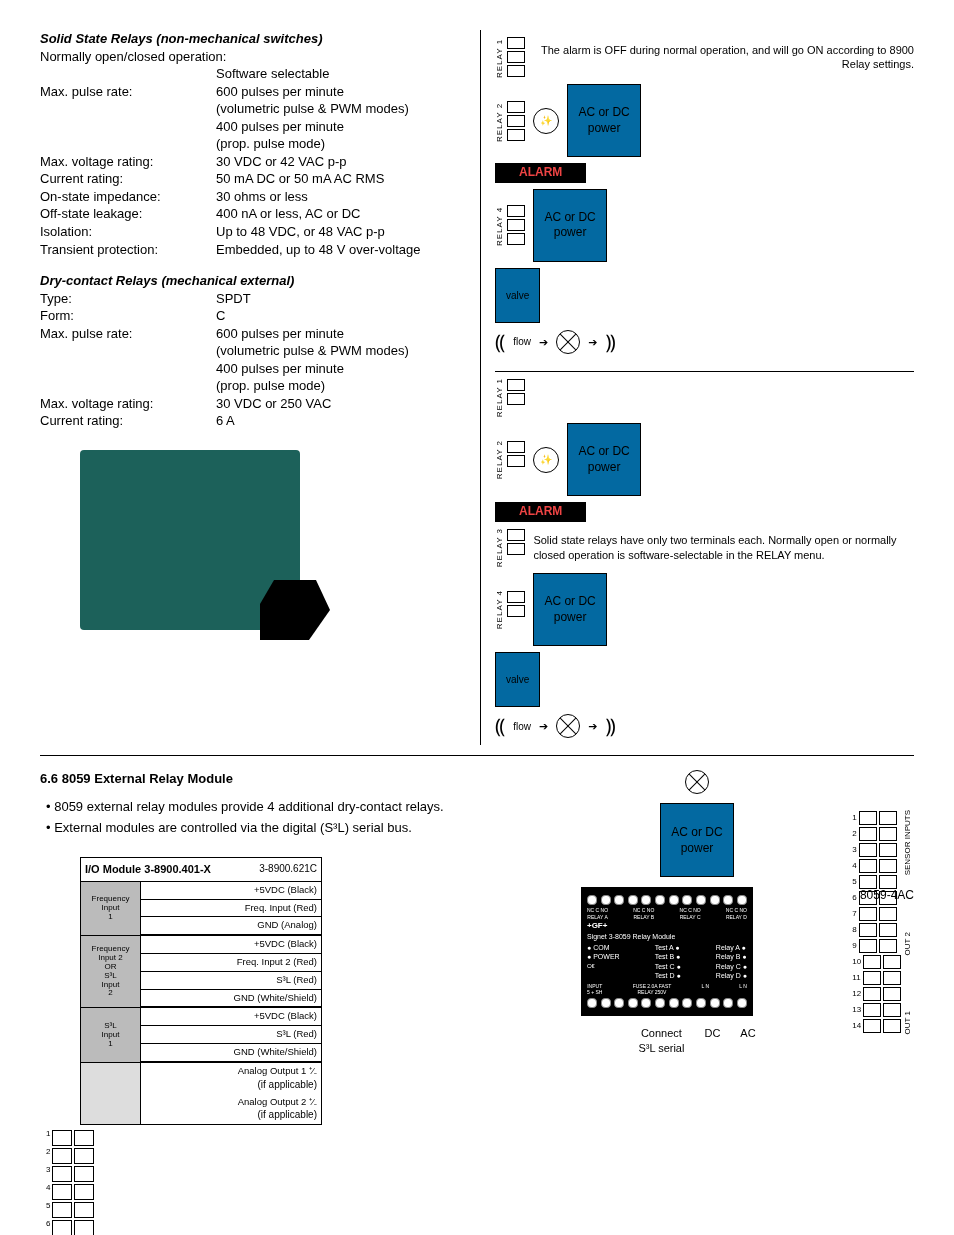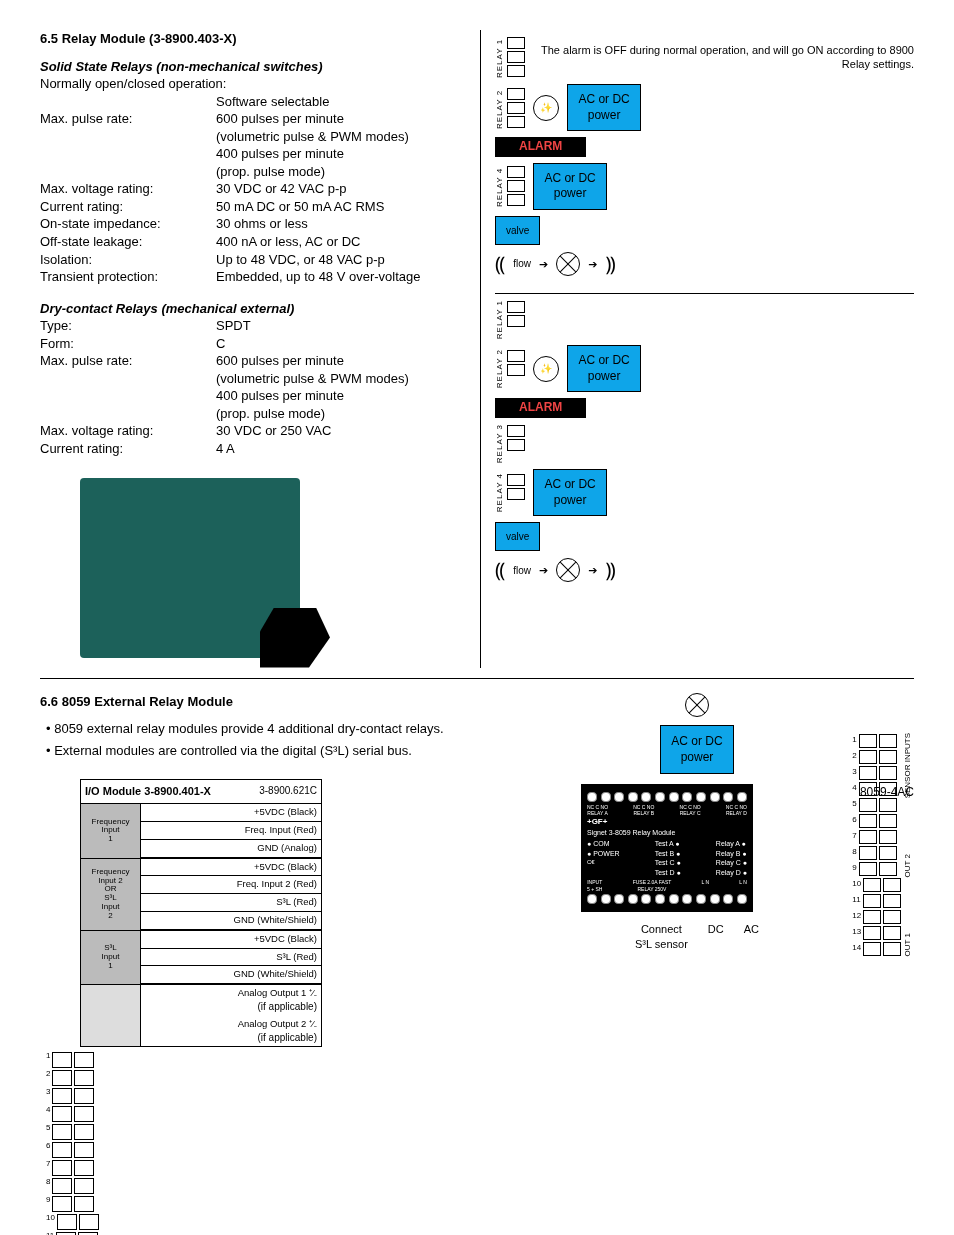--- a/index.html
+++ b/index.html
@@ -59,25 +59,25 @@
     content:"";
     position:absolute;
     right:-30px;
     bottom:-10px;
     width:70px;height:60px;
     background:#000;
     clip-path: polygon(20% 0, 80% 0, 100% 50%, 70% 100%, 0 100%, 0 40%);
   }
   .box {
     border:1px solid #000;
-    padding: 7px 10px;
+    padding: 20px 10px;
     text-align:center;
     display:inline-block;
     font-size:12px;
-    background:#0ea5e9;
+    background:#0369a1;
   }
   .alarm-tag {
     background:#000;
     color:#ef4444;
     font-weight:bold;
     padding:2px 24px;
     display:inline-block;
     font-size:12px;
   }
   .bottom-row {
@@ -223,21 +223,20 @@
   .valve-sym::before{transform:translate(-50%,-50%) rotate(45deg);}
   .valve-sym::after{transform:translate(-50%,-50%) rotate(-45deg);}
 </style>
 </head>
 <body>
 
 <div class="page">
 
   <div class="top-row">
     <div class="left-col">
-      <p class="sec-head">6.5  Relay Module (3-8900.403-X)</p>
 
       <p class="sub-head">Solid State Relays (non-mechanical switches)</p>
       <div>Normally open/closed operation:</div>
       <div class="spec-table">
         <div class="spec-label"></div>
           <div class="spec-value">Software selectable</div>
         <div class="spec-label">Max. pulse rate:</div>
           <div class="spec-value">600 pulses per minute</div>
         <div class="spec-label"></div>
           <div class="spec-value">(volumetric pulse &amp; PWM modes)</div>
@@ -269,21 +268,21 @@
           <div class="spec-value">600 pulses per minute</div>
         <div class="spec-label"></div>
           <div class="spec-value">(volumetric pulse &amp; PWM modes)</div>
         <div class="spec-label"></div>
           <div class="spec-value">400 pulses per minute</div>
         <div class="spec-label"></div>
           <div class="spec-value">(prop. pulse mode)</div>
         <div class="spec-label">Max. voltage rating:</div>
           <div class="spec-value">30 VDC or 250 VAC</div>
         <div class="spec-label">Current rating:</div>
-          <div class="spec-value">4 A</div>
+          <div class="spec-value">6 A</div>
       </div>
 
       <div class="figure-placeholder"></div>
     </div>
 
     <div class="right-col diag-area">
 
       <div style="border-bottom:1px solid #000;padding-bottom:10px;margin-bottom:1px;">
         <div class="diag-row">
           <div style="display:flex;gap:2px;">
@@ -363,20 +362,21 @@
             <span class="alarm-tag">ALARM</span>
           </div>
         <div class="diag-row">
           <div style="display:flex;gap:2px;">
             <div class="vlabel">RELAY 3</div>
             <div class="mini-term">
                 <div class="c"></div>
                 <div class="c"></div>
               </div>
           </div>
+          <div style="flex:1;">Solid state relays have only two terminals each.  Normally open or normally closed operation is software-selectable in the RELAY menu.</div>
         </div>
         <div class="diag-row">
           <div style="display:flex;gap:2px;">
             <div class="vlabel">RELAY 4</div>
             <div class="mini-term">
                 <div class="c"></div>
                 <div class="c"></div>
               </div>
           </div>
           <div class="box" style="white-space:pre;">AC or DC
@@ -609,21 +609,21 @@
               <div class="dot"></div>
               <div class="dot"></div>
               <div class="dot"></div>
             </div>
         </div>
         <span style="font-size:12px;margin-top:10px;">8059-4AC</span>
       </div>
 
       <div style="display:flex;gap:20px;font-size:11px;justify-content:center;">
         <span style="white-space:pre;text-align:center;">Connect
-S³L sensor</span>
+S³L serial</span>
         <span>DC</span>
         <span>AC</span>
       </div>
 
       <div style="position:absolute;right:0;top:40px;display:flex;gap:2px;">
         <div class="term-side">
           <div class="tc">
               <span>1</span>
               <div class="tb"></div>
               <div class="tb"></div>

